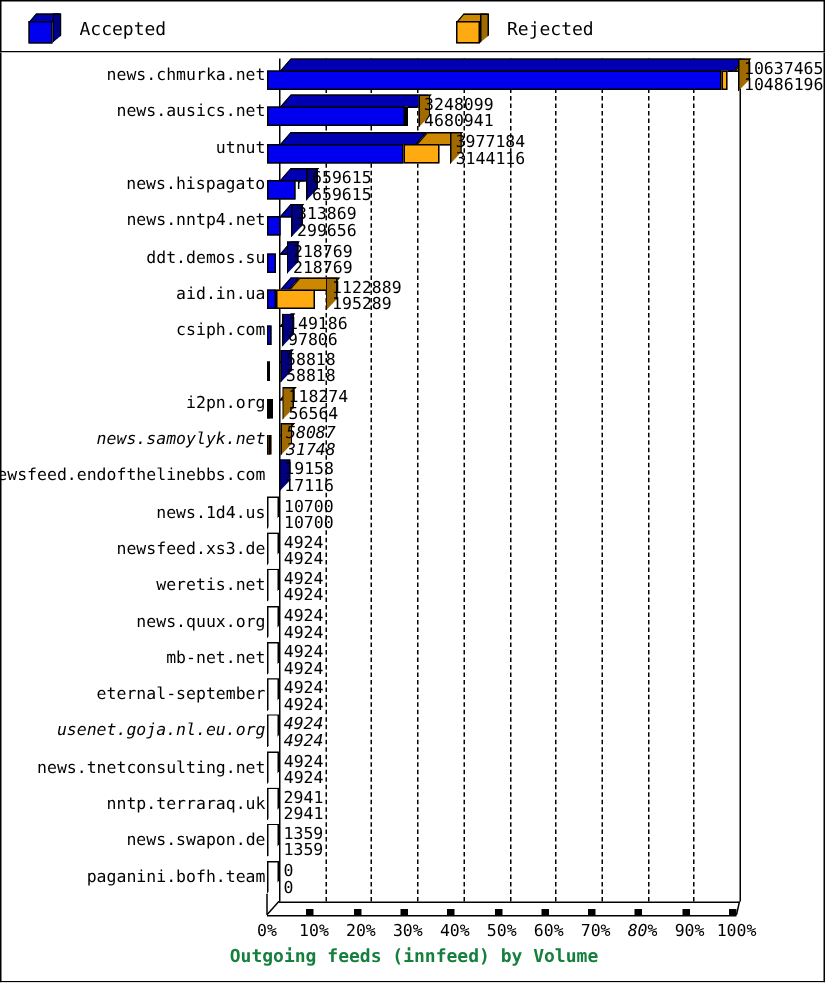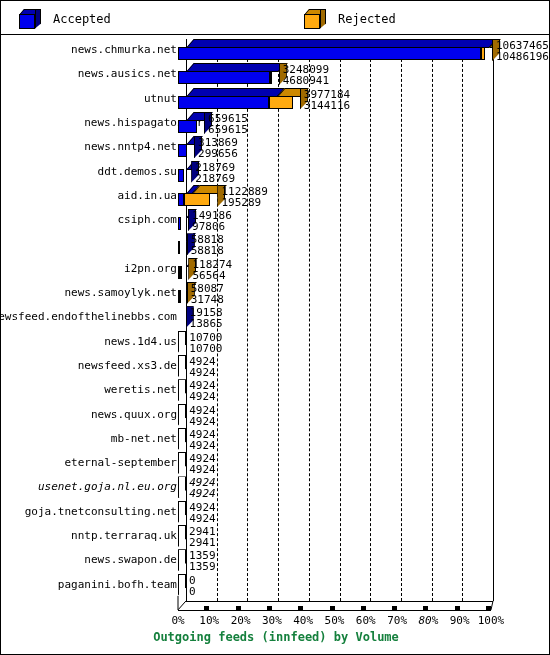--- a/index.html
+++ b/index.html
@@ -223,42 +223,42 @@
               <div class="seg-top" style="left: 9.6271px; width: 1.7806px; background: rgb(204, 136, 0);"></div>
               <div class="cap" style="left: 10.4077px; background: rgb(160, 106, 0);"></div>
               <div class="seg" style="left: 0px; width: 1.6271px; background: rgb(0, 0, 238);"></div>
               <div class="seg" style="left: 1.6271px; width: 1.7806px; background: rgb(255, 170, 16);"></div>
             </div>
             <div class="vals" style="left: 191.408px; top: 1px;">
               <span class="v1">118274</span>
               <span class="v2">56564</span>
             </div>
           </div>
-          <div class="row" style="top: 247px;">
+          <div class="row" style="top: 247px; font-style: italic;">
             <div class="rowlabel">news.samoylyk.net</div>
             <div class="bar" style="left: 177px; width: 17.6885px;">
               <div class="seg-top" style="left: 8px; width: 0.921px; background: rgb(0, 0, 176);"></div>
               <div class="seg-top" style="left: 8.921px; width: 0.7675px; background: rgb(204, 136, 0);"></div>
               <div class="cap" style="left: 8.6885px; background: rgb(160, 106, 0);"></div>
               <div class="seg" style="left: 0px; width: 0.921px; background: rgb(0, 0, 238);"></div>
               <div class="seg" style="left: 0.921px; width: 0.7675px; background: rgb(255, 170, 16);"></div>
             </div>
             <div class="vals" style="left: 189.689px; top: 1px;">
               <span class="v1">58087</span>
               <span class="v2">31748</span>
             </div>
           </div>
           <div class="row" style="top: 271.3px;">
             <div class="rowlabel">newsfeed.endofthelinebbs.com</div>
             <div class="bar" style="left: 177px; width: 16.5526px;">
               <div class="cap" style="left: 7.5526px; background: rgb(0, 0, 128);"></div>
             </div>
             <div class="vals" style="left: 188.553px; top: 1px;">
               <span class="v1">19158</span>
-              <span class="v2">13865</span>
+              <span class="v2">17116</span>
             </div>
           </div>
           <div class="row" style="top: 295.6px;">
             <div class="rowlabel">news.1d4.us</div>
             <div class="bar" style="left: 177px; width: 16.307px;">
               <div class="cap" style="left: 0px; background: rgb(255, 255, 255);"></div>
             </div>
             <div class="vals" style="left: 188.307px; top: 1px;">
               <span class="v1">10700</span>
               <span class="v2">10700</span>
@@ -318,21 +318,21 @@
             <div class="rowlabel">usenet.goja.nl.eu.org</div>
             <div class="bar" style="left: 177px; width: 16.1535px;">
               <div class="cap" style="left: 0px; background: rgb(255, 255, 255);"></div>
             </div>
             <div class="vals" style="left: 188.154px; top: 1px;">
               <span class="v1">4924</span>
               <span class="v2">4924</span>
             </div>
           </div>
           <div class="row" style="top: 465.7px;">
-            <div class="rowlabel">goja.tnetconsulting.net</div>
+            <div class="rowlabel">news.tnetconsulting.net</div>
             <div class="bar" style="left: 177px; width: 16.1535px;">
               <div class="cap" style="left: 0px; background: rgb(255, 255, 255);"></div>
             </div>
             <div class="vals" style="left: 188.154px; top: 1px;">
               <span class="v1">4924</span>
               <span class="v2">4924</span>
             </div>
           </div>
           <div class="row" style="top: 490px;">
             <div class="rowlabel">nntp.terraraq.uk</div>

